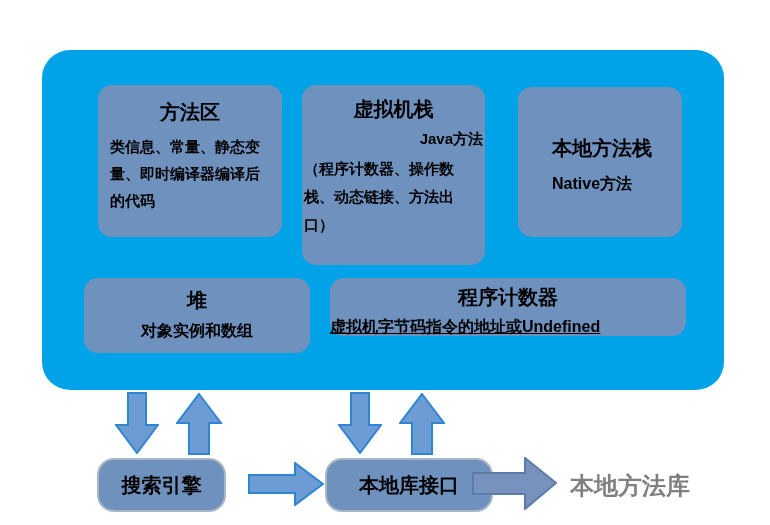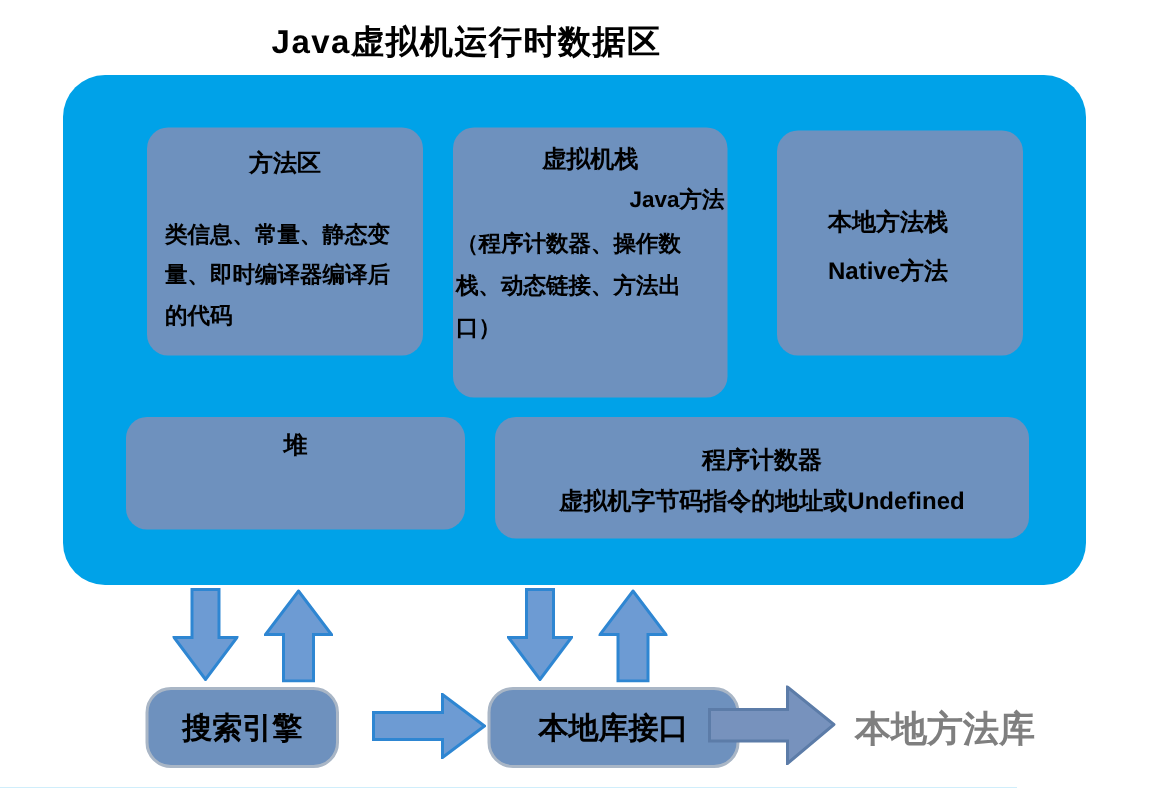--- a/index.html
+++ b/index.html
@@ -11,40 +11,40 @@
     position:absolute;left:0;top:13px;width:622px;text-align:center;
     font-size:22px;letter-spacing:1px;color:var(--title-color,#000);
   }
   .container{
     position:absolute;left:42px;top:50px;width:682px;height:340px;
     background:var(--container-bg,#00A2E8);border-radius:28px;
   }
   .node{
     position:absolute;background:var(--box-bg,#6E91BE);border-radius:14px;box-sizing:border-box;
   }
-  .node .t{font-size:16px;text-align:center;}
+  .node .t{font-size:20px;text-align:center;}
   .node .b{font-size:15px;}
   
   .method-area{left:56px;top:35px;width:184px;height:152px;padding:14px 12px 0 12px;}
-  .method-area .b{margin-top:23px;line-height:27px;text-align:left;}
+  .method-area .b{margin-top:7px;line-height:27px;text-align:left;}
   
   .vm-stack{left:260px;top:35px;width:183px;height:180px;padding:11px 2px 0 2px;}
   .vm-stack .s{font-size:15px;text-align:right;margin-top:7px;}
   .vm-stack .b{margin-top:6px;line-height:28px;text-align:left;}
   
   .native-stack{left:476px;top:37px;width:164px;height:150px;display:flex;flex-direction:column;
     justify-content:center;align-items:flex-start;padding-left:34px;padding-top:6px;}
   .native-stack .t{text-align:left;}
   .native-stack .b{margin-top:12px;font-size:16px;}
   
   .heap{left:42px;top:228px;width:226px;height:75px;padding-top:9px;}
   .heap .b{margin-top:7px;font-size:16px;text-align:center;}
   
-  .pc{left:288px;top:228px;width:356px;height:81px;padding-top:19px;}
-  .pc .b{margin-top:6px;font-size:16px;text-align:center;}
+  .pc{left:288px;top:228px;width:356px;height:58px;padding-top:6px;}
+  .pc .b{margin-top:6px;font-size:16px;text-align:left;text-decoration:underline;}
   
   .flow-node{
     position:absolute;background:var(--box-bg,#6E91BE);
     border:2px solid var(--box-border,#A9B6C6);border-radius:17px;box-sizing:border-box;
     display:flex;align-items:center;justify-content:center;font-size:20px;
   }
   .engine{left:97px;top:458px;width:129px;height:54px;}
   .native-if{left:325px;top:458px;width:168px;height:54px;}
   .lib-label{
     position:absolute;left:570px;top:470px;font-size:24px;color:var(--muted-text,#7F7F7F);
@@ -55,21 +55,20 @@
   .down-a{left:115px;top:392px;} .up-a{left:176px;top:393px;}
   .down-b{left:338px;top:392px;} .up-b{left:399px;top:393px;}
   .right-1{left:248px;top:462px;}
   .right-2{left:472px;top:457px;}
 </style>
 </head>
 <body>
 
 <div class="canvas">
 
-  <div class="page-title">Java虚拟机运行时数据区</div>
 
   <div class="container">
 
     <div class="node method-area">
       <div class="t">方法区</div>
       <div class="b">类信息、常量、静态变量、即时编译器编译后的代码</div>
     </div>
 
     <div class="node vm-stack">
       <div class="t">虚拟机栈</div>
@@ -77,20 +76,21 @@
       <div class="b">（程序计数器、操作数栈、动态链接、方法出口）</div>
     </div>
 
     <div class="node native-stack">
       <div class="t">本地方法栈</div>
       <div class="b">Native方法</div>
     </div>
 
     <div class="node heap">
       <div class="t">堆</div>
+      <div class="b">对象实例和数组</div>
     </div>
 
     <div class="node pc">
       <div class="t">程序计数器</div>
       <div class="b">虚拟机字节码指令的地址或Undefined</div>
     </div>
 
   </div>
 
   <svg class="arrow down-a" width="44" height="62">

